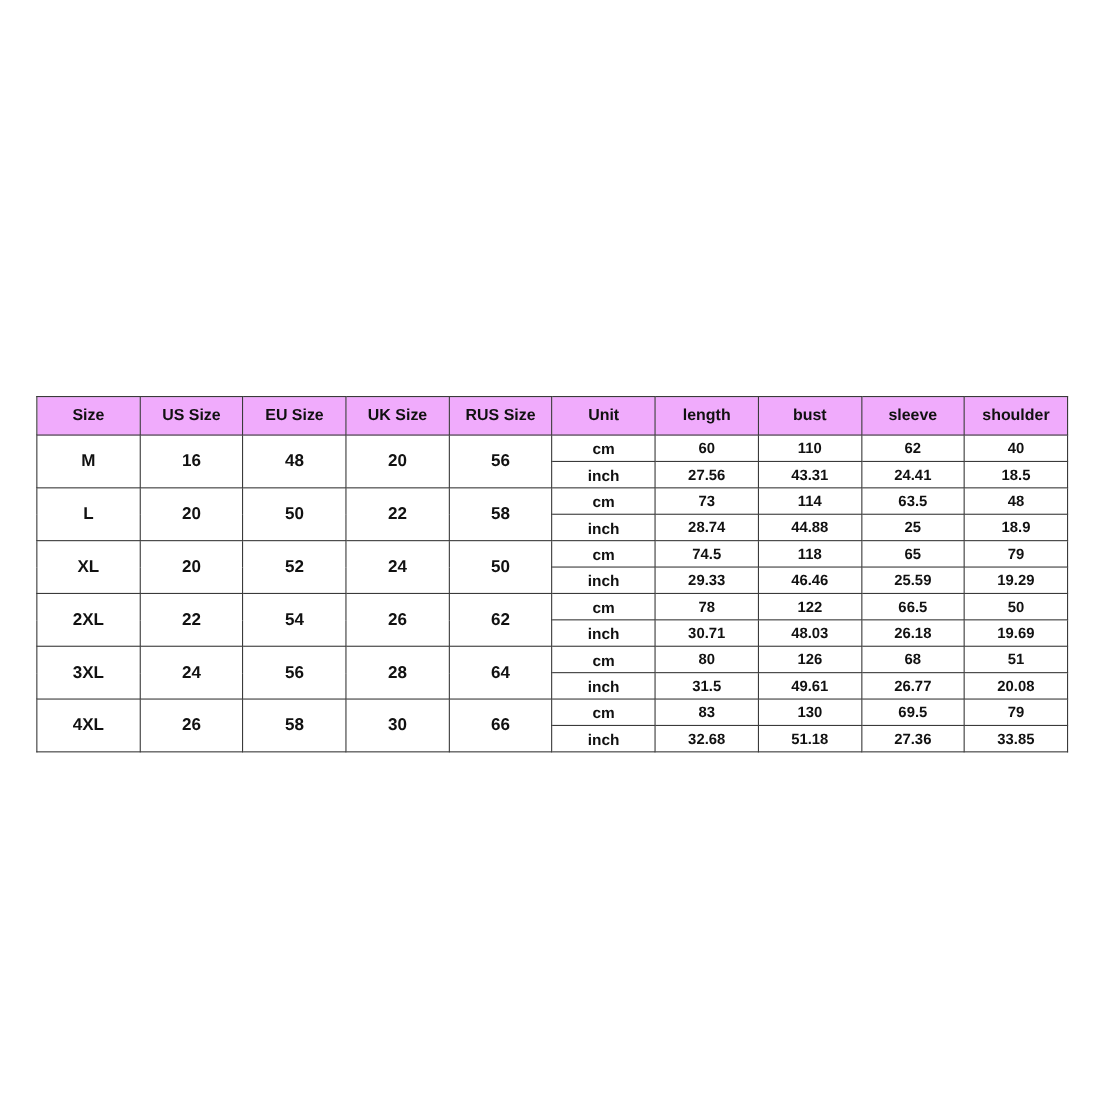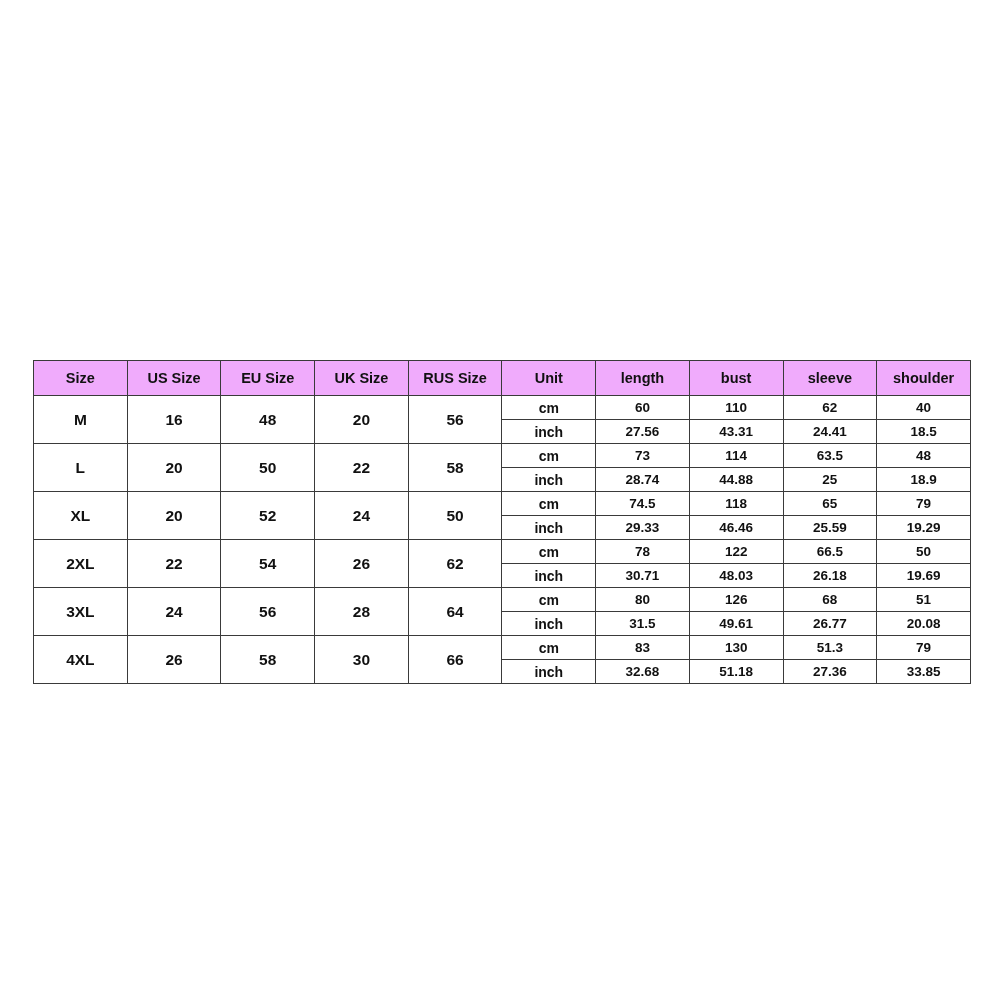--- a/index.html
+++ b/index.html
@@ -174,21 +174,21 @@
         </tr>
         <tr>
           <td class="size-cell" rowspan="2">4XL</td>
           <td class="num-cell" rowspan="2">26</td>
           <td class="num-cell" rowspan="2">58</td>
           <td class="num-cell" rowspan="2">30</td>
           <td class="num-cell" rowspan="2">66</td>
           <td class="unit-cell">cm</td>
           <td class="val-cell">83</td>
           <td class="val-cell">130</td>
-          <td class="val-cell">51.3</td>
+          <td class="val-cell">69.5</td>
           <td class="val-cell">79</td>
         </tr>
         <tr>
           <td class="unit-cell">inch</td>
           <td class="val-cell">32.68</td>
           <td class="val-cell">51.18</td>
           <td class="val-cell">27.36</td>
           <td class="val-cell">33.85</td>
         </tr>
       </tbody>

